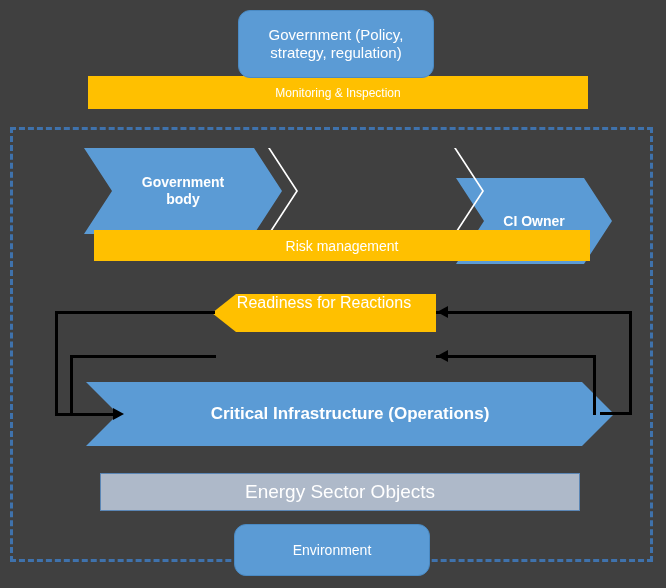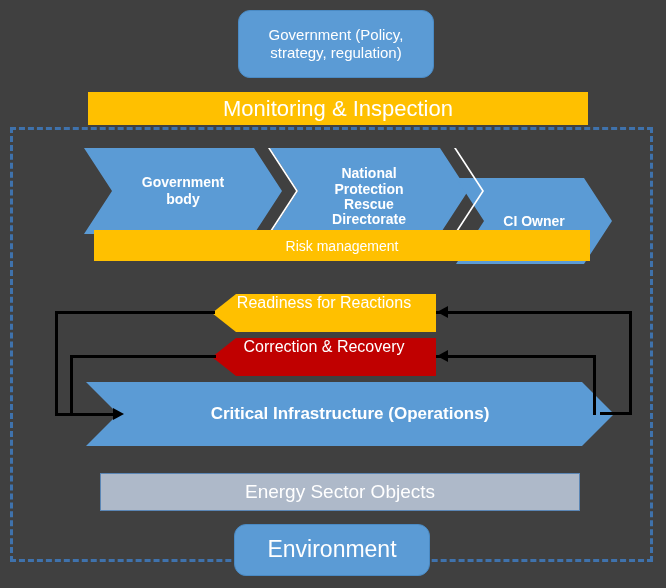--- a/index.html
+++ b/index.html
@@ -48,33 +48,33 @@
     border-radius: 12px;
     box-sizing: border-box;
     display: flex;
     align-items: center;
     justify-content: center;
     z-index: 6;
   }
   #gov-box { left: 238px; top: 10px; width: 196px; height: 68px; }
   #gov-box .lbl { font-size: 15px; position: static; padding: 0 8px; }
   #env-box  { left: 234px; top: 524px; width: 196px; height: 52px; }
-  #env-box .lbl { font-size: 23px; position: static; }
+  #env-box .lbl { font-size: 14px; position: static; }
 
   
   .yellowbar {
     position: absolute;
     background: #FFC000;
     display: flex;
     align-items: center;
     justify-content: center;
     color: #ffffff;
     z-index: 5;
   }
-  #monitoring-bar { left: 88px; top: 92px;  width: 500px; height: 33px; font-size: 22px; text-align: right; }
+  #monitoring-bar { left: 88px; top: 76px;  width: 500px; height: 33px; font-size: 12px; text-align: right; }
   #risk-bar       { left: 94px; top: 230px; width: 496px; height: 31px; font-size: 14px; }
 
   
   #energy-box {
     position: absolute;
     left: 100px; top: 473px;
     width: 480px; height: 38px;
     background: #AEB9C9;
     border: 1px solid #5B86B5;
     box-sizing: border-box;
@@ -208,26 +208,20 @@
   </div>
 
   <div class="yellowbar" id="monitoring-bar">
     <span>Monitoring &amp; Inspection</span>
   </div>
 
   <div id="chevron-band">
     <div class="chev" id="chev-0">
       <span class="lbl">Government
 body</span>
-    </div>
-    <div class="chev" id="chev-1">
-      <span class="lbl">National
-Protection
-Rescue
-Directorate</span>
     </div>
     <div class="chev" id="chev-2">
       <span class="lbl">CI Owner</span>
     </div>
     <div class="chev-sep" id="sep-0"></div>
     <div class="chev-sep" id="sep-1"></div>
   </div>
 
   <div class="yellowbar" id="risk-bar">
     <span>Risk management</span>
@@ -246,23 +240,20 @@
   <div class="line" id="ln-l-in-b"></div>
 
   <div class="arrowhead ah-left" id="ah-readiness"></div>
   <div class="arrowhead ah-left" id="ah-correction"></div>
   <div class="arrowhead ah-right" id="ah-ci"></div>
 
   <div class="leftarrow" id="readiness-arrow">
     <span>Readiness for Reactions</span>
   </div>
 
-  <div class="leftarrow" id="correction-arrow">
-    <span>Correction &amp; Recovery</span>
-  </div>
 
   <div id="energy-box">
     <span>Energy Sector Objects</span>
   </div>
 
   <div id="ci-chevron">
     <span class="lbl">Critical Infrastructure (Operations)</span>
   </div>
 
   <div class="roundbox" id="env-box">

